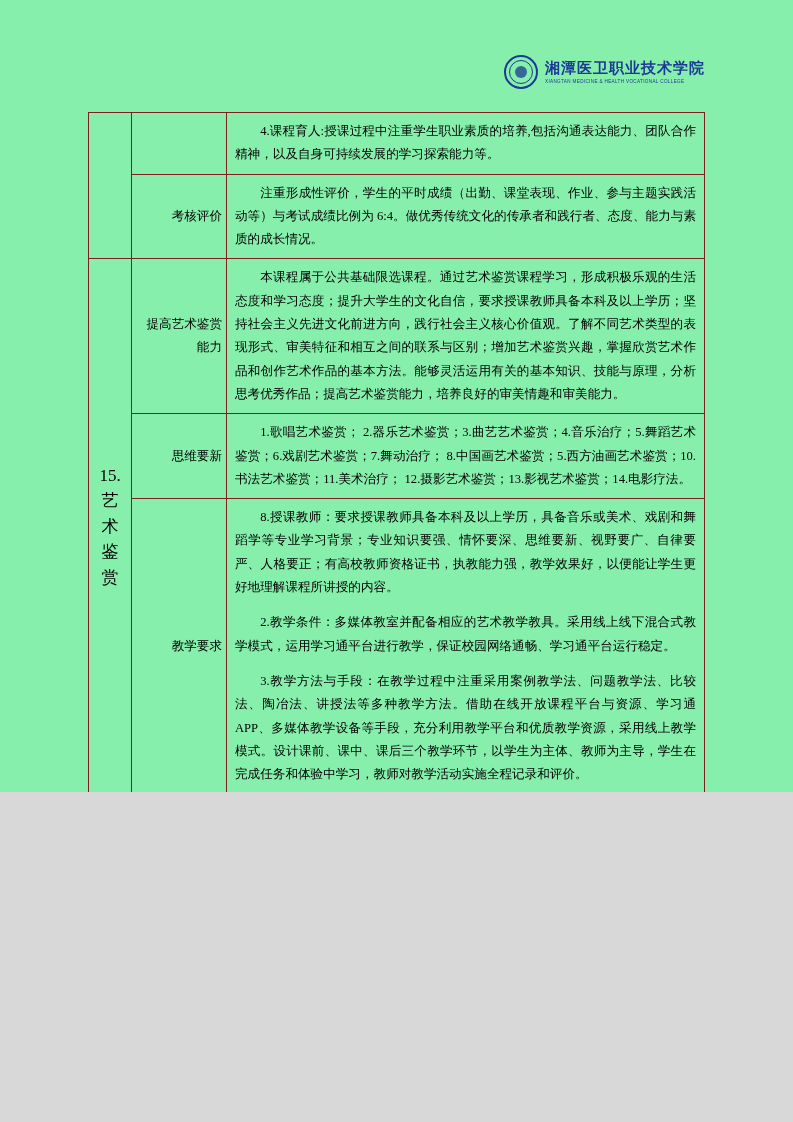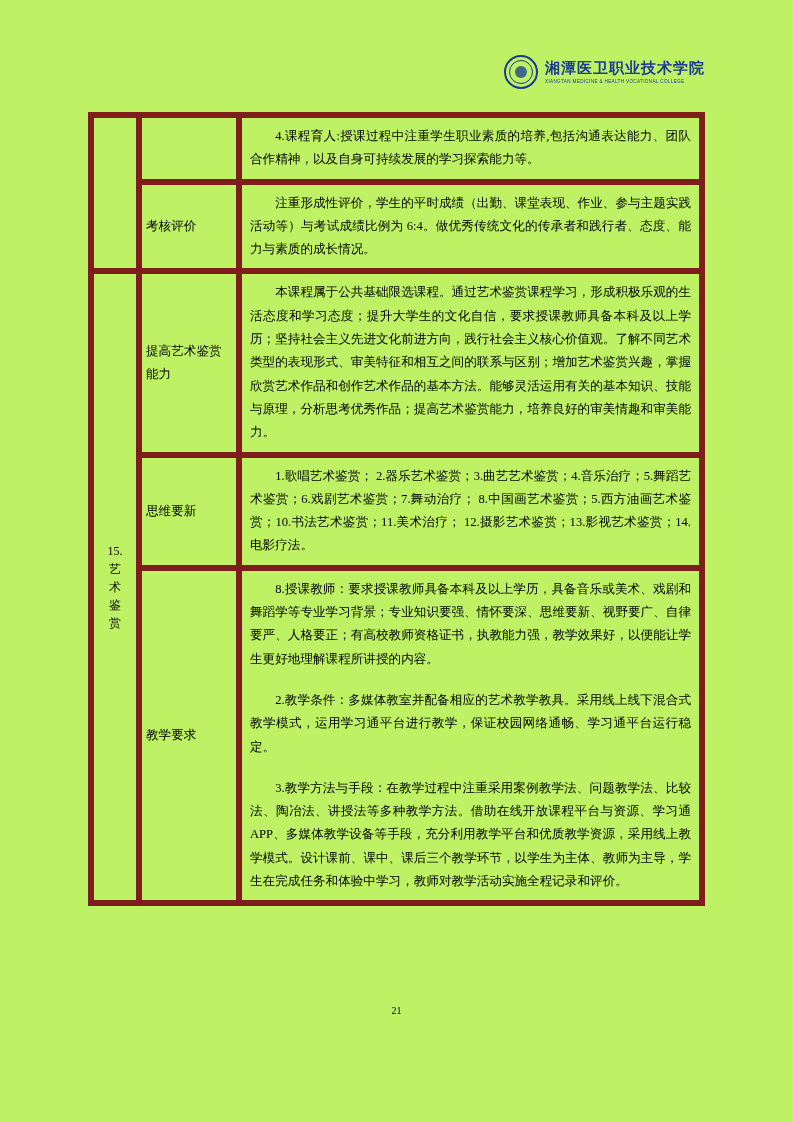--- a/index.html
+++ b/index.html
@@ -2,22 +2,22 @@
 <html lang="zh"><head>
 <meta charset="utf-8">
 <style>
   html, body {
     margin: 0;
     padding: 0;
     background: #d8d8d8;
   }
   .page {
     width: 793px;
-    height: 1122px;
-    background: #bef264;
+    height: 792px;
+    background: #86efac;
     position: relative;
     margin: 0 auto;
     box-sizing: border-box;
     font-family: "Liberation Serif", "DejaVu Serif", serif;
     overflow: hidden;
   }
 
   
   .header {
     position: absolute;
@@ -78,41 +78,41 @@
   
   .doc-table {
     position: absolute;
     left: 88px;
     top: 112px;
     width: 617px;
     border-collapse: collapse;
     table-layout: fixed;
   }
   .doc-table td {
-    border: 6px solid #7f1d1d;
+    border: 1px solid #7f1d1d;
     vertical-align: middle;
     padding: 7px 8px 7px 8px;
     font-size: 12.6px;
     line-height: 1.85;
     color: #000;
   }
   td.col-a { width: 36px; text-align: center; padding: 4px 3px; }
-  td.col-b { width: 86px; text-align: left; padding: 6px 4px; }
+  td.col-b { width: 86px; text-align: right; padding: 6px 4px; }
   td.col-c { width: auto; text-align: justify; }
 
   .vert-label {
-    font-size: 12px;
+    font-size: 17px;
     line-height: 1.5;
     letter-spacing: 0;
   }
   .vert-label .num { display: block; }
   .vert-label .ch { display: block; }
 
   .para { margin: 0; text-indent: 2em; }
-  .para + .para { margin-top: 18px; }
+  .para + .para { margin-top: 12px; }
 
   
   .page-number {
     position: absolute;
     left: 0;
     right: 0;
     top: 1005px;
     text-align: center;
     font-size: 10px;
     font-family: Liberation Serif, serif;

